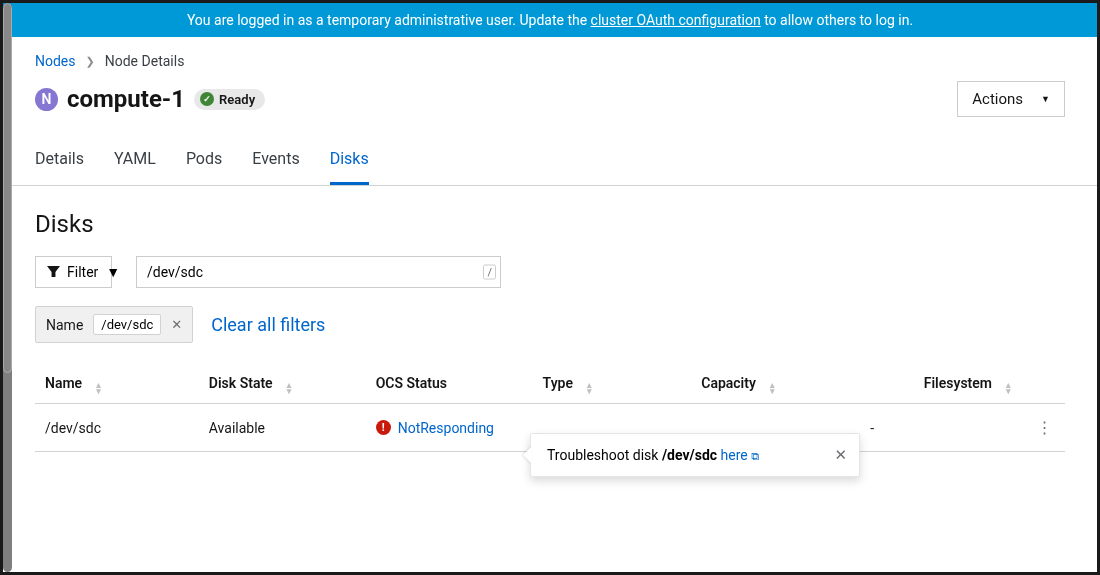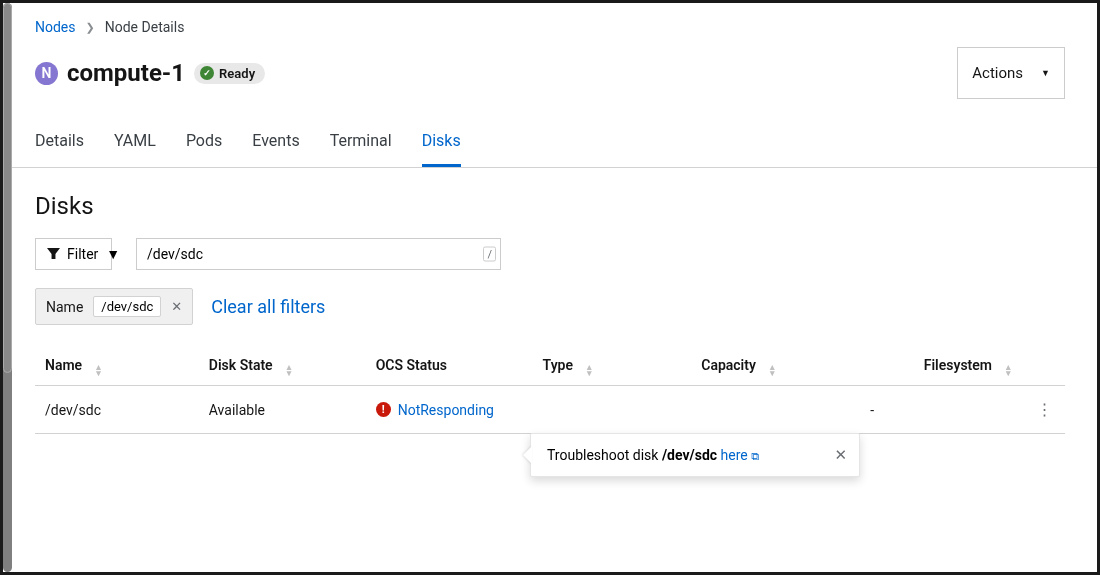--- a/index.html
+++ b/index.html
@@ -15,21 +15,21 @@
 .breadcrumb { padding: 16px 0 12px; font-size: 14px; color: #393f44; display: flex; align-items: center; gap: 10px; }
 .breadcrumb a { color: #0066cc; text-decoration: none; }
 .breadcrumb .chevron { color: #8a8d90; font-size: 11px; }
 
 .titlebar { display: flex; align-items: center; justify-content: space-between; padding-bottom: 18px; }
 .title-left { display: flex; align-items: center; gap: 9px; }
 .node-badge { width: 23px; height: 23px; background: #8476d1; color: #fff; border-radius: 50%; display: flex; align-items: center; justify-content: center; font-size: 14px; font-weight: 600; }
 .node-name { font-size: 24px; font-weight: 700; color: #151515; }
 .status-pill { background: #e8e8e8; border-radius: 20px; padding: 3px 10px 3px 6px; display: flex; align-items: center; gap: 5px; font-size: 13px; font-weight: 600; color: #151515; }
 .green-check { width: 14px; height: 14px; background: #3e8635; border-radius: 50%; display: flex; align-items: center; justify-content: center; color: #fff; font-size: 9px; }
-.actions-btn { border: 1px solid #ccc; background: #fff; padding: 16px 14px; font-size: 15px; color: #151515; display: flex; align-items: center; gap: 18px; cursor: pointer; }
+.actions-btn { border: 1px solid #ccc; background: #fff; padding: 8px 14px; font-size: 15px; color: #151515; display: flex; align-items: center; gap: 18px; cursor: pointer; }
 .actions-btn .caret { font-size: 9px; }
 
 .tabs { display: flex; border-bottom: 1px solid #d2d2d2; margin: 0 -32px; padding: 0 32px; }
 .tab { padding: 14px 0; margin-right: 30px; font-size: 16px; color: #393f44; cursor: pointer; border-bottom: 3px solid transparent; }
 .tab.active { color: #0066cc; border-bottom-color: #0066cc; }
 
 .section-title { font-size: 24px; font-weight: 400; color: #151515; padding: 24px 0 18px; }
 
 .toolbar { display: flex; gap: 24px; align-items: center; padding-bottom: 18px; }
 .filter-btn { border: 1px solid #ccc; background: #fff; padding: 7px 11px; font-size: 14px; display: flex; align-items: center; gap: 8px; cursor: pointer; width: 77px; justify-content: space-between; }
@@ -73,20 +73,23 @@
 </style>
 </head>
 <body>
 
 <div class="scrollbar">
     <div class="scrollbar-thumb"></div>
   </div>
 
 <div class="viewport">
 
+<div class="banner">
+  <span>You are logged in as a temporary administrative user. Update the </span><a href="#">cluster OAuth configuration</a><span> to allow others to log in.</span>
+</div>
 
 <div class="content">
 
 <div class="breadcrumb">
   <a href="#">Nodes</a>
   <span class="chevron">❯</span>
   <span>Node Details</span>
 </div>
 
 <div class="titlebar">
@@ -102,21 +105,20 @@
     <span>Actions</span>
     <span class="caret">▼</span>
   </button>
 </div>
 
 <div class="tabs">
   <div class="tab">Details</div>
   <div class="tab">YAML</div>
   <div class="tab">Pods</div>
   <div class="tab">Events</div>
-  <div class="tab">Terminal</div>
   <div class="tab active">Disks</div>
 </div>
 
 <div class="section-title">Disks</div>
 
 <div class="toolbar">
   <button class="filter-btn">
     <span class="filter-btn-left">
       <span class="filter-icon"></span>
       <span>Filter</span>

